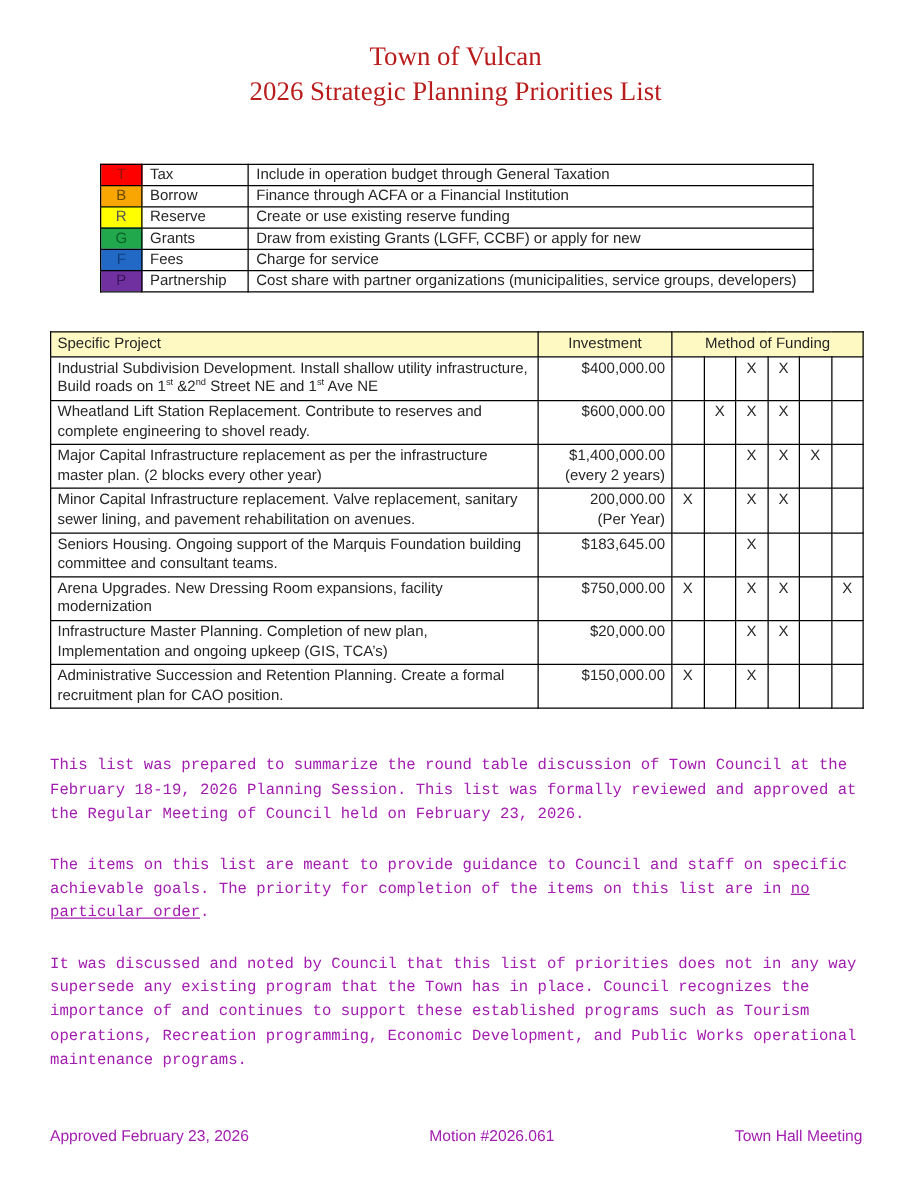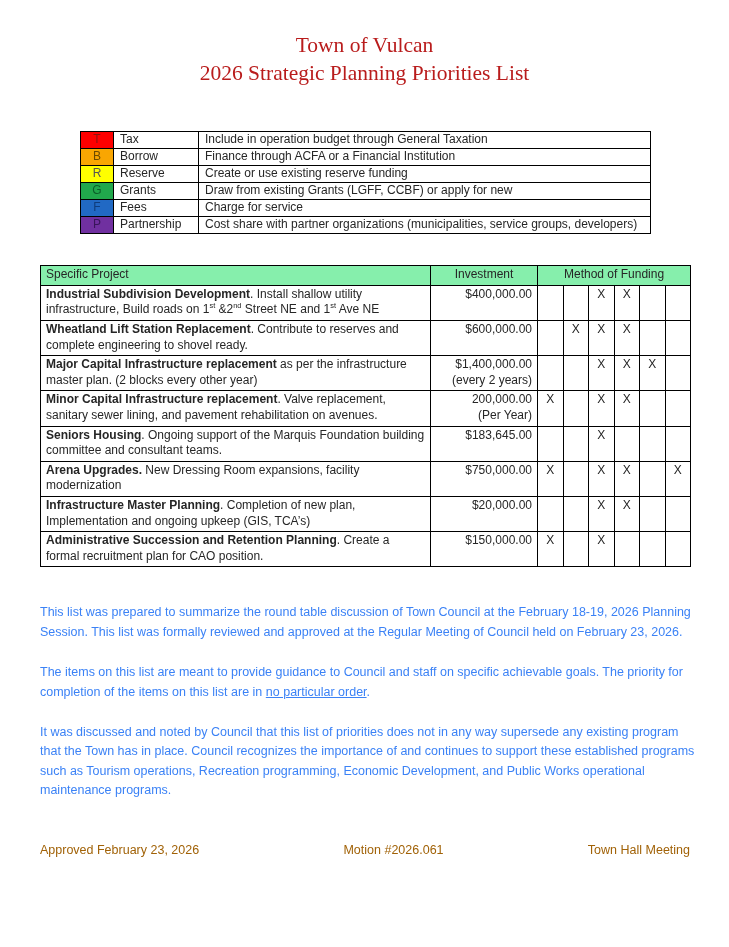--- a/index.html
+++ b/index.html
@@ -21,37 +21,37 @@
   }
   table { border-collapse: collapse; table-layout: fixed; }
   td { border: 1px solid #000; }
 
   .legend { width: 570px; margin: 43px 0 0 80px; font-size: 12px; }
   .legend td { padding: 0 6px; height: 17px; line-height: 1.15; vertical-align: middle; }
   .lcode { text-align: center; padding: 0 2px; }
 
   .main { width: 650px; margin: 31px 0 0 40px; font-size: 12px; }
   .main td { padding: 1px 5px 2px 5px; vertical-align: top; line-height: 1.3; }
-  .hdr td { background: #86efac; height: 20px; vertical-align: middle; }
+  .hdr td { background: #fef9c3; height: 20px; vertical-align: middle; }
   .center { text-align: center; margin-top: 10px; }
   .code-cell { text-align: center; vertical-align: middle; }
-  .b { font-weight: bold; }
+  .b { font-weight: normal; }
   .cost { text-align: right; white-space: pre-line; }
   .mark { text-align: center; }
   sup { font-size: 0.62em; vertical-align: super; line-height: 0; }
 
-  .paras { width: 660px; margin: 36px 0 0 40px; font-size: 12.5px; line-height: 1.55; color: #3b82f6; }
+  .paras { width: 660px; margin: 36px 0 0 40px; font-size: 12.5px; line-height: 1.55; color: #a21caf; font-family: Liberation Mono, monospace; }
   .paras p { margin: 0 0 21px 0; }
   .paras p:last-child { margin-bottom: 0; }
   .underline { text-decoration: underline; }
 
   .footer {
     display: flex; justify-content: space-between;
     width: 650px; margin: 43px 0 15px 40px;
-    font-size: 12.5px; color: #a16207;
+    font-size: 12.5px; color: #a21caf;
   }
 </style>
 </head>
 <body>
 
 <div>
 
   <div class="doc-title">
     <div>Town of Vulcan</div>
     <div>2026 Strategic Planning Priorities List</div>

